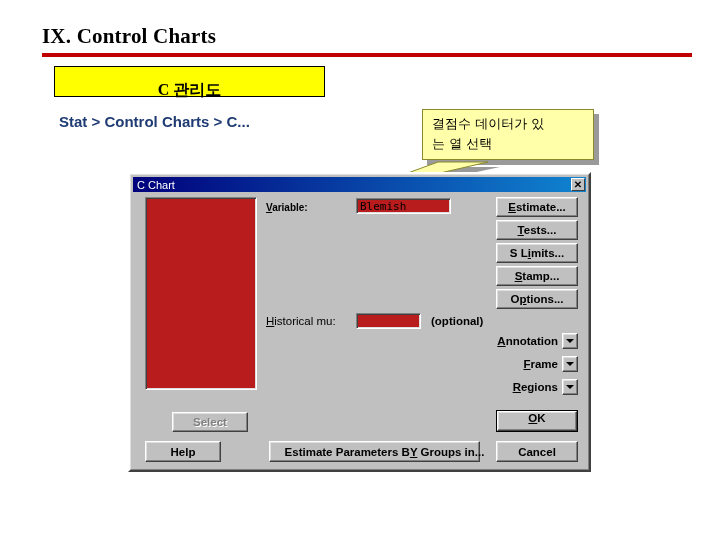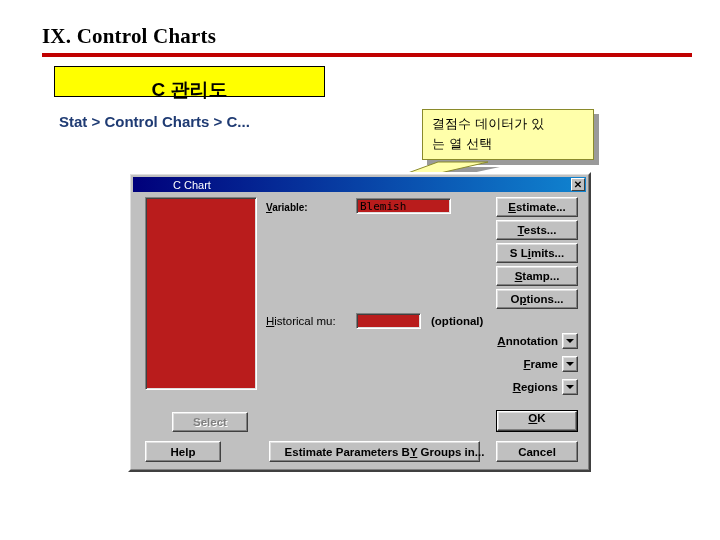--- a/index.html
+++ b/index.html
@@ -44,22 +44,22 @@
     width: 271px;
     height: 31px;
     background: #FFFF00;
     border: 1px solid #000000;
     box-sizing: border-box;
     display: flex;
     align-items: center;
     justify-content: center;
   }
   #heading-box .label {
-    font-family: Liberation Sans, sans-serif;
-    font-size: 19px;
+    font-family: Liberation Serif, serif;
+    font-size: 16px;
     font-weight: bold;
     color: #000000;
     line-height: 1;
     margin-top: 16px;
   }
 
   
   #menu-path {
     position: absolute;
     left: 59px;
@@ -149,23 +149,22 @@
     right: 2px;
     height: 15px;
     background: linear-gradient(to right, #00007B 0%, #1084D0 100%);
     display: flex;
     align-items: center;
   }
   #titlebar-text {
     font-family: "Liberation Sans", sans-serif;
     font-size: 11px;
     color: #FFFFFF;
-    padding-left: 12px;
-    white-space: nowrap;
-    margin-left: 28px;
+    padding-left: 4px;
+    white-space: nowrap;
   }
   #close-button {
     position: absolute;
     right: 1px;
     top: 1px;
     width: 14px;
     height: 13px;
     background: #C0C0C0;
     border-top: 1px solid #FFFFFF;
     border-left: 1px solid #FFFFFF;

